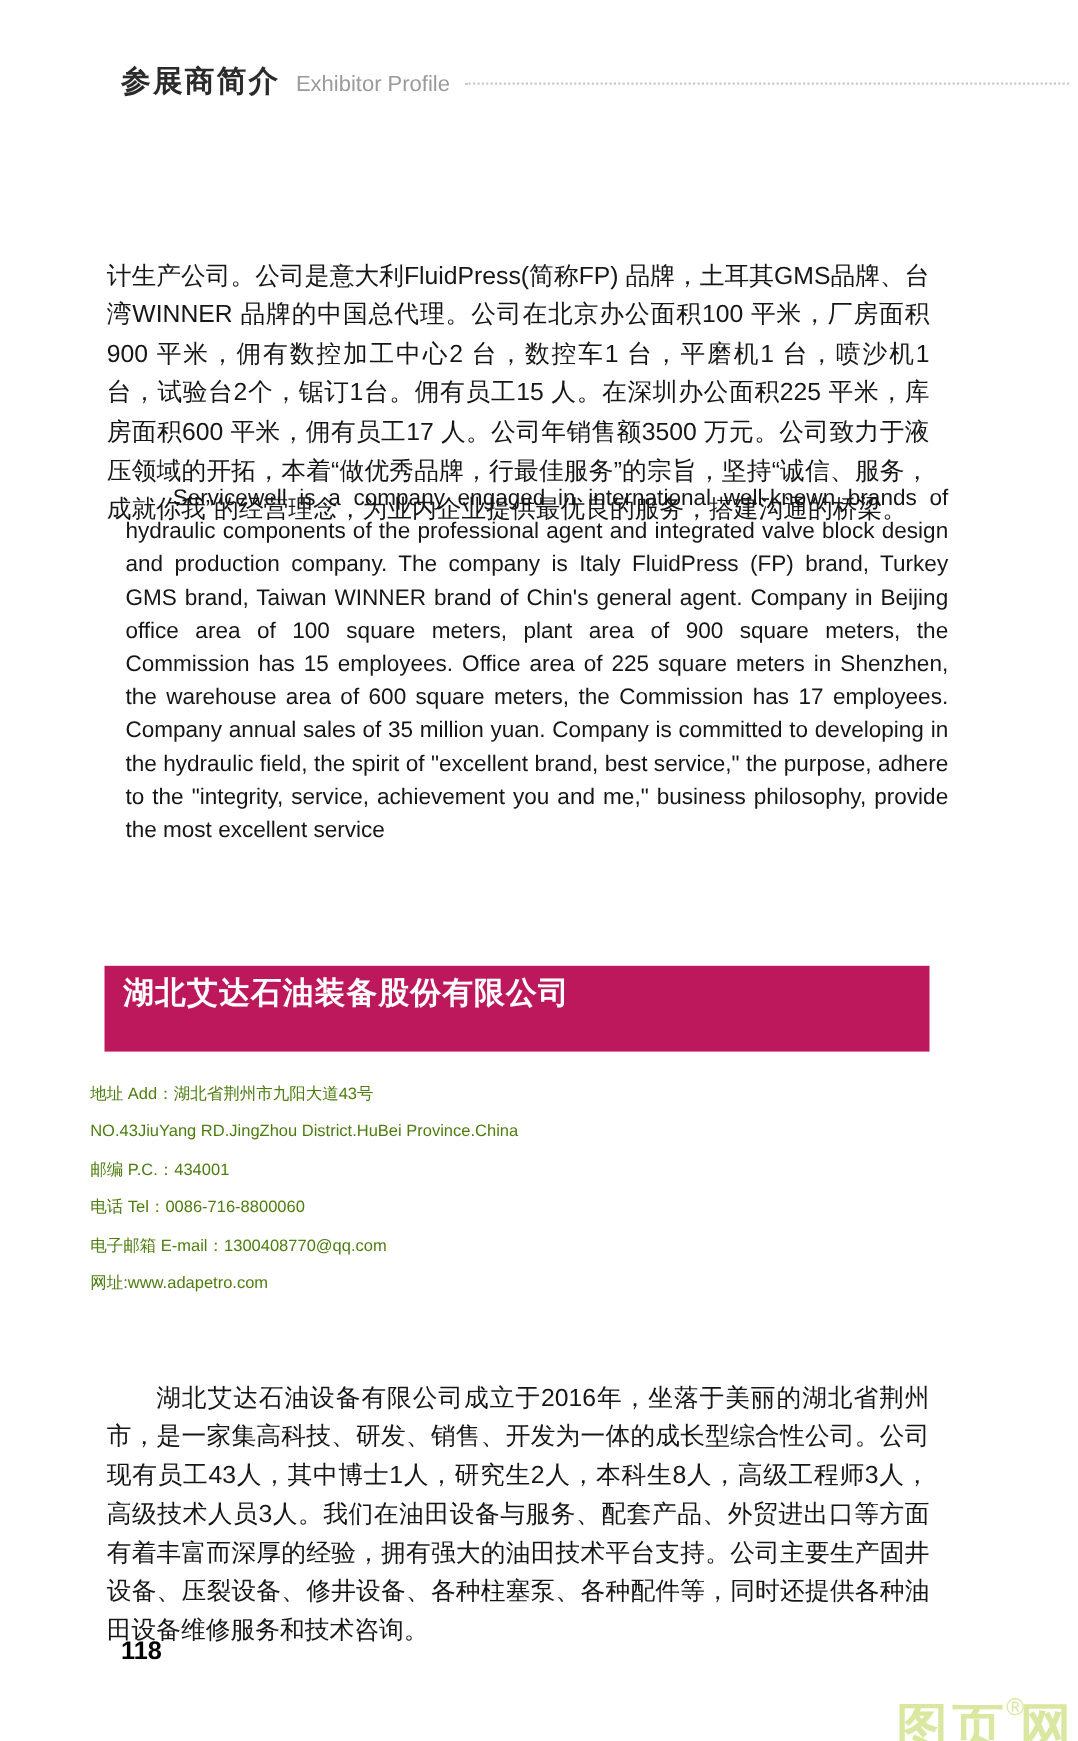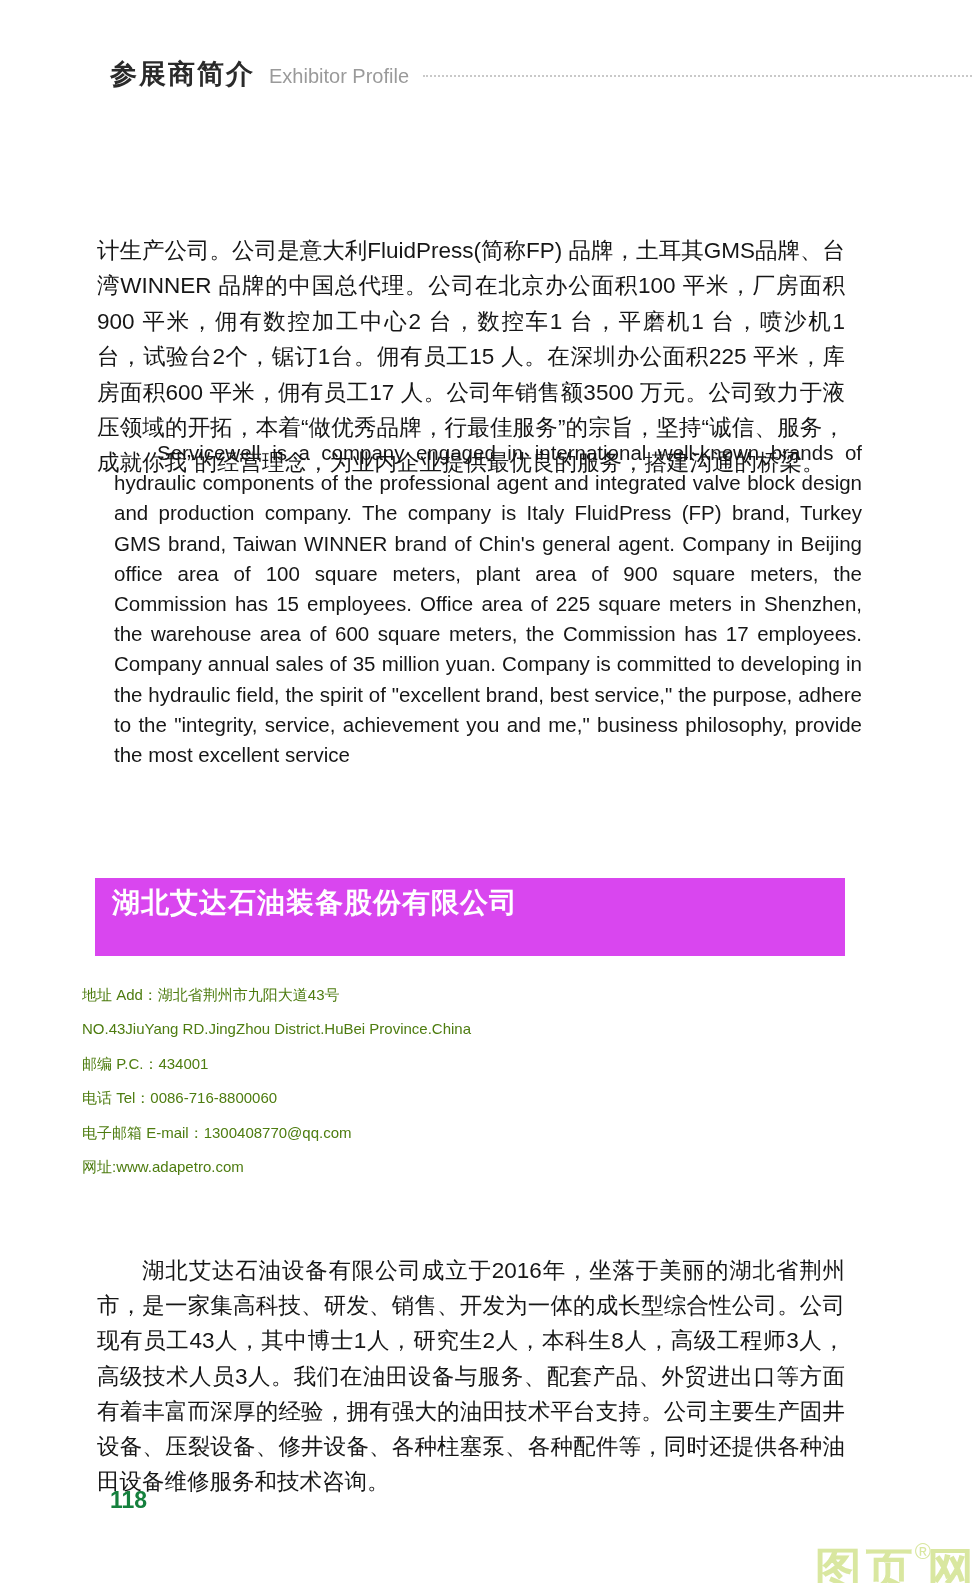--- a/index.html
+++ b/index.html
@@ -55,21 +55,21 @@
   
   .para-cn2{
     position:absolute;top:1253px;left:97px;width:748px;
     font-size:22.5px;line-height:35.2px;
     text-align:justify;color:#161616;
     text-indent:2em;
   }
   
   .page-number{
     position:absolute;top:1487px;left:110px;
-    font-size:23px;font-weight:bold;color:#15803d;
+    font-size:23px;font-weight:bold;color:#000000;
   }
   .watermark{
     position:absolute;right:2px;bottom:-10px;
     font-size:47px;font-weight:bold;color:#d9e7a0;
     white-space:nowrap;letter-spacing:4px;line-height:1;
   }
   .watermark .reg{
     display:inline-block;font-size:22px;font-weight:normal;
     vertical-align:super;transform:translateY(-10px);
     letter-spacing:0;margin:0 -4px 0 -2px;
@@ -87,21 +87,21 @@
   </div>
 
   <div class="para-cn1">计生产公司。公司是意大利FluidPress(简称FP) 品牌，土耳其GMS品牌、台湾WINNER 品牌的中国总代理。公司在北京办公面积100 平米，厂房面积900 平米，佣有数控加工中心2 台，数控车1 台，平磨机1 台，喷沙机1 台，试验台2个，锯订1台。佣有员工15 人。在深圳办公面积225 平米，库房面积600 平米，佣有员工17 人。公司年销售额3500 万元。公司致力于液压领域的开拓，本着“做优秀品牌，行最佳服务”的宗旨，坚持“诚信、服务，成就你我”的经营理念，为业内企业提供最优良的服务，搭建沟通的桥梁。</div>
 
   <div class="para-en">Servicewell  is a company engaged in international well-known brands of hydraulic components of the professional agent and integrated valve block design and production company. The company is Italy FluidPress (FP) brand, Turkey GMS brand, Taiwan WINNER brand of Chin's general agent. Company in Beijing office area of 100 square meters, plant area of 900 square meters, the Commission has 15 employees. Office area of 225 square meters in Shenzhen, the warehouse area of 600 square meters, the Commission has 17 employees. Company annual sales of 35 million yuan. Company is committed to developing in the hydraulic field, the spirit of "excellent brand, best service," the purpose, adhere to the "integrity, service, achievement you and me," business philosophy, provide the most excellent service</div>
 
   <div class="booth">
     <span>展位号 Booth No.：</span><span>E3345</span>
   </div>
 
-  <div class="banner" style="background: #d946ef; color: rgb(255, 255, 255);">
+  <div class="banner" style="background: #be185d; color: rgb(255, 255, 255);">
     <div class="banner-cn">湖北艾达石油装备股份有限公司</div>
   </div>
 
   <div class="contacts">
     <div class="contact-line">地址 Add：湖北省荆州市九阳大道43号</div>
     <div class="contact-line">NO.43JiuYang RD.JingZhou District.HuBei Province.China</div>
     <div class="contact-line">邮编 P.C.：434001</div>
     <div class="contact-line">电话 Tel：0086-716-8800060</div>
     <div class="contact-line">电子邮箱 E-mail：1300408770@qq.com</div>
     <div class="contact-line">网址:www.adapetro.com</div>

